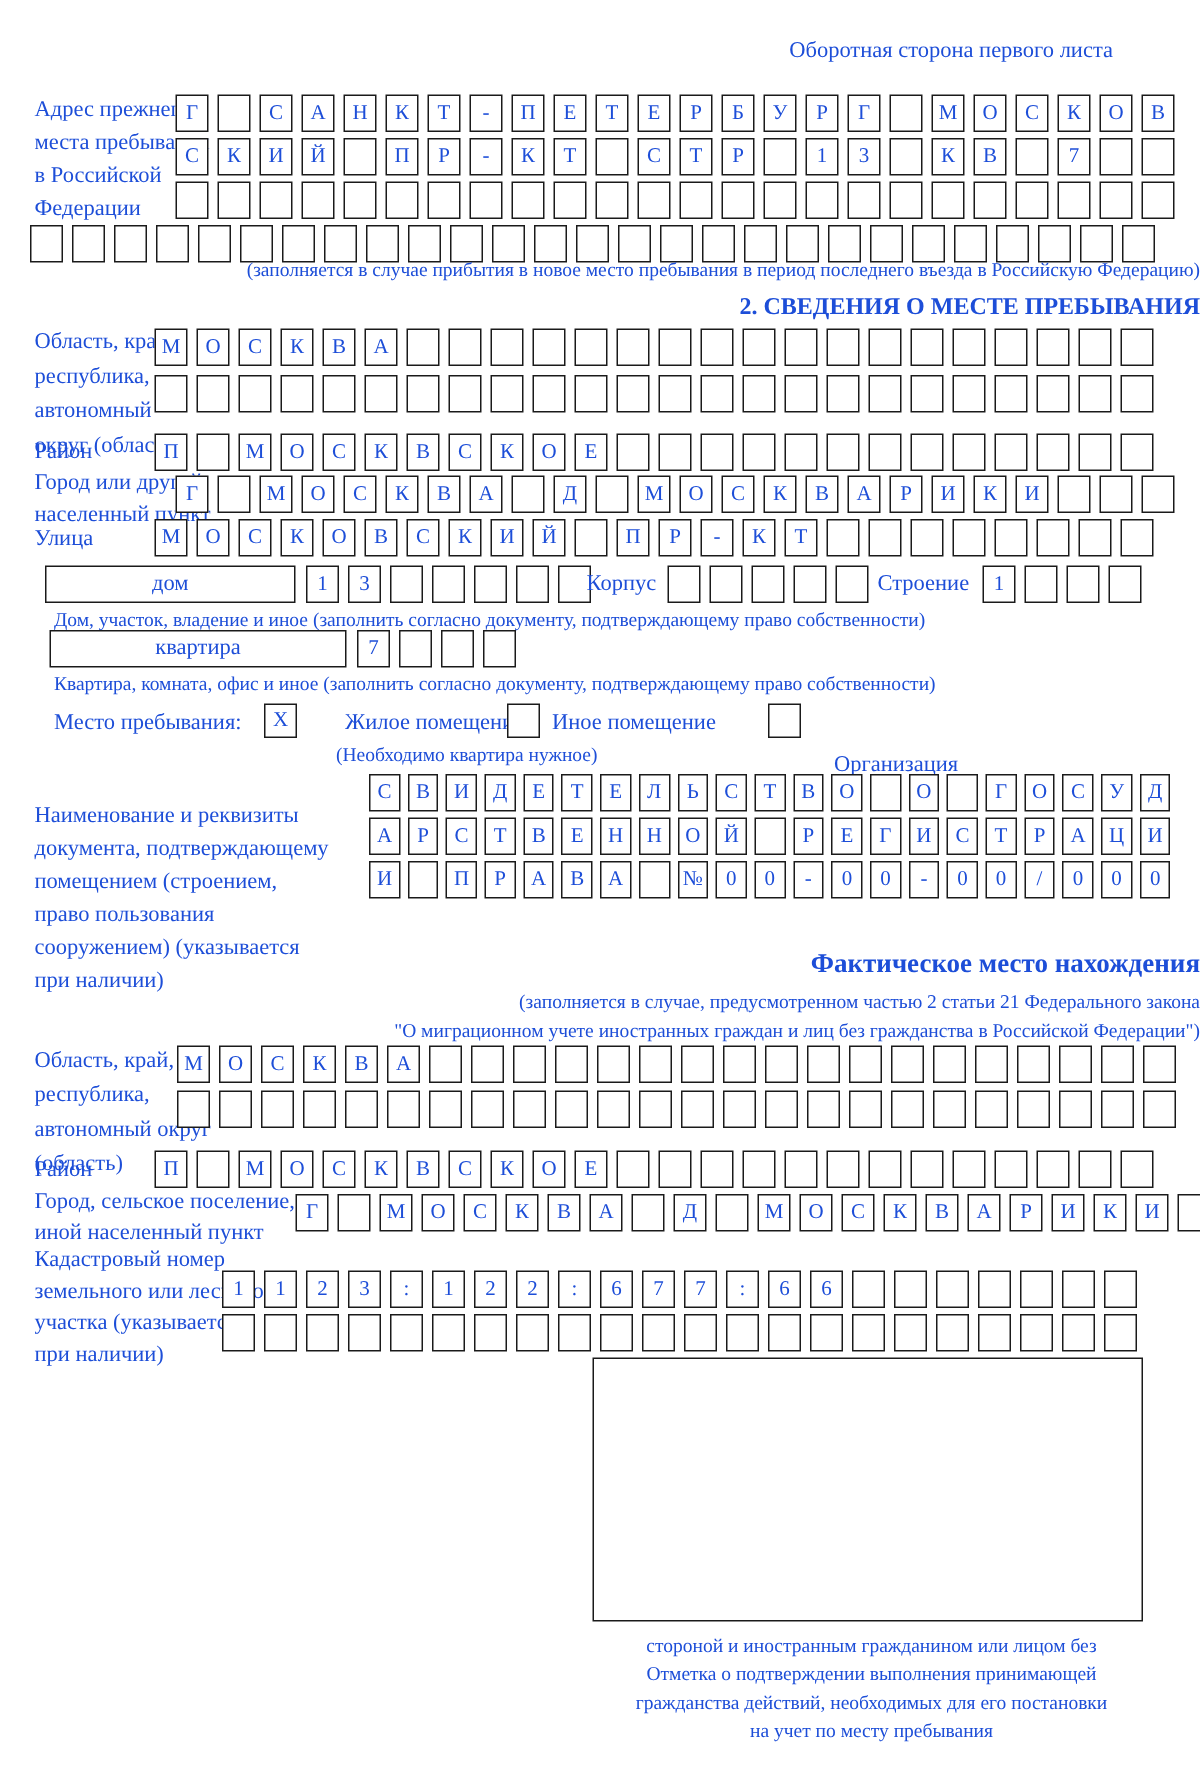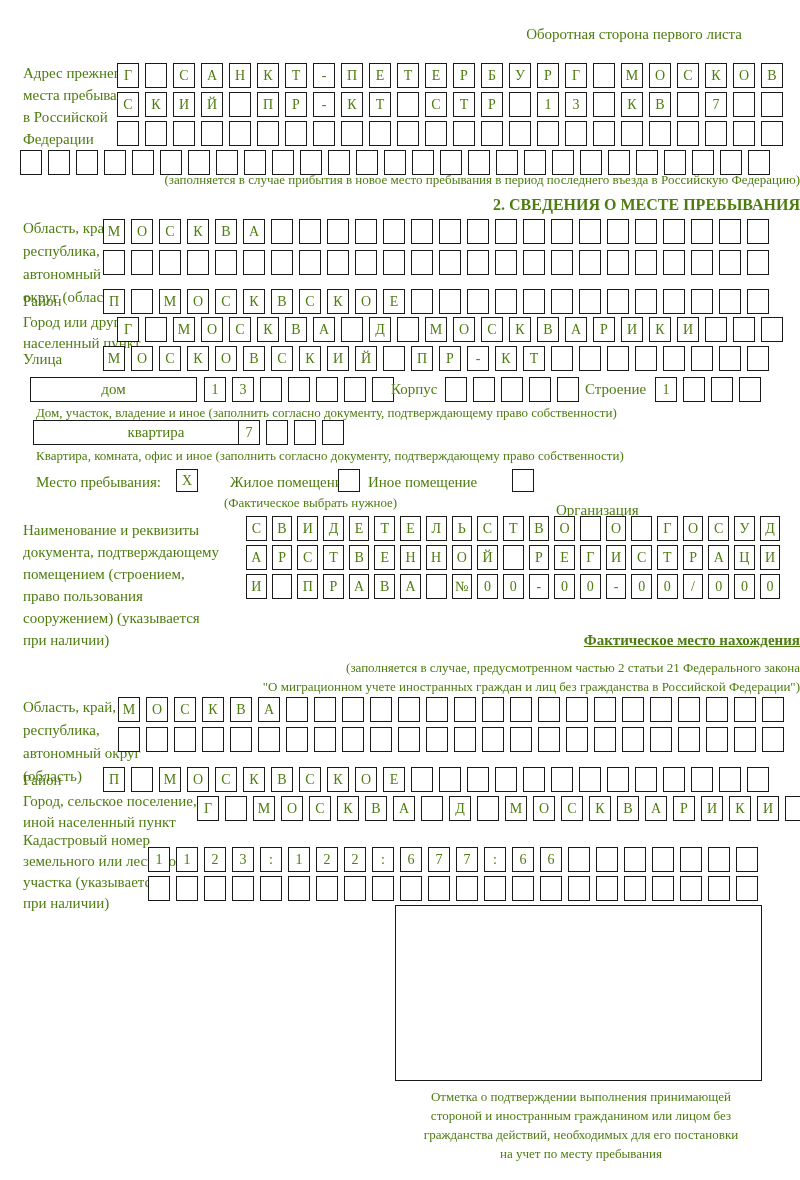--- a/index.html
+++ b/index.html
@@ -1,21 +1,21 @@
 <!DOCTYPE html>
 <html><head>
 <meta charset="utf-8">
 <style>
   html,body{margin:0;padding:0;background:#fff;}
   #page{
     position:relative;
     width:800px;height:1180px;
     background:#ffffff;
     font-family:"Liberation Serif","DejaVu Serif",serif;
-    color:#4d7c0f;
+    color:#1d4ed8;
     overflow:hidden;
   }
   .abs{position:absolute;}
   .lbl{font-size:15px;line-height:22px;}
   .small{font-size:13px;}
   .center{width:800px;left:0;text-align:right;}
   .bold{font-weight:bold;}
   .cellrow{display:flex;gap:6px;}
   .cellrow .cell{
     flex:0 0 auto;
@@ -334,39 +334,39 @@
     </div>
   <div class="abs lbl" style="left:585px;top:378px;">Строение</div>
   <div class="cellrow abs" style="left:655px;top:377px;">
       <span class="cell">1</span>
       <span class="cell"></span>
       <span class="cell"></span>
       <span class="cell"></span>
     </div>
   <div class="abs small" style="left:36px;top:405px;">Дом, участок, владение и иное (заполнить согласно документу, подтверждающему право собственности)</div>
 
-  <div class="typebox abs" style="left:33px;top:420px;width:196px;padding-left:24px;">квартира</div>
+  <div class="typebox abs" style="left:33px;top:420px;width:196px;">квартира</div>
   <div class="cellrow abs" style="left:238px;top:420px;">
       <span class="cell">7</span>
       <span class="cell"></span>
       <span class="cell"></span>
       <span class="cell"></span>
     </div>
   <div class="abs small" style="left:36px;top:448px;">Квартира, комната, офис и иное (заполнить согласно документу, подтверждающему право собственности)</div>
 
   <div class="abs lbl" style="left:36px;top:471px;">Место пребывания:</div>
   <div class="checkbox abs" style="left:176px;top:469px;">X</div>
   <div class="abs lbl" style="left:206px;top:471px;margin-left:24px;">Жилое помещение</div>
   <div class="checkbox abs" style="left:338px;top:469px;"></div>
   <div class="abs lbl" style="left:368px;top:471px;">Иное помещение</div>
   <div class="checkbox abs" style="left:512px;top:469px;"></div>
   <div class="abs lbl" style="left:556px;top:499px;">Организация</div>
-  <div class="abs small" style="left:224px;top:495px;">(Фактическое выбрать нужное)</div>
-
-  <div class="abs lbl" style="left:23px;top:519px;width:215px;">
+  <div class="abs small" style="left:224px;top:495px;">(Необходимо квартира нужное)</div>
+
+  <div class="abs lbl" style="left:23px;top:533px;width:215px;">
     <div>Наименование и реквизиты</div>
     <div>документа, подтверждающему</div>
     <div>помещением (строением,</div>
     <div>право пользования</div>
     <div>сооружением) (указывается</div>
     <div>при наличии)</div>
   </div>
   <div class="cellrow narrow abs" style="left:246px;top:516px;">
       <span class="cell">С</span>
       <span class="cell">В</span>
@@ -430,21 +430,21 @@
       <span class="cell">0</span>
       <span class="cell">-</span>
       <span class="cell">0</span>
       <span class="cell">0</span>
       <span class="cell">/</span>
       <span class="cell">0</span>
       <span class="cell">0</span>
       <span class="cell">0</span>
     </div>
 
-  <div class="abs bold center" style="top:632px;font-size:15px;text-decoration:underline;">Фактическое место нахождения</div>
+  <div class="abs bold center" style="top:632px;font-size:18px;">Фактическое место нахождения</div>
   <div class="abs small center notelines" style="top:658px;">
     <div>(заполняется в случае, предусмотренном частью 2 статьи 21 Федерального закона</div>
     <div>"О миграционном учете иностранных граждан и лиц без гражданства в Российской Федерации")</div>
   </div>
 
   <div class="abs lbl" style="left:23px;top:696px;line-height:23px;">
     <div>Область, край,</div>
     <div>республика,</div>
     <div>автономный округ</div>
     <div>(область)</div>
@@ -609,19 +609,19 @@
       <span class="cell"></span>
       <span class="cell"></span>
       <span class="cell"></span>
       <span class="cell"></span>
       <span class="cell"></span>
       <span class="cell"></span>
     </div>
 
   <div class="bigbox abs" style="left:395px;top:905px;width:365px;height:174px;"></div>
   <div class="abs small notelines" style="left:385px;top:1087px;width:392px;text-align:center;">
+    <div>стороной и иностранным гражданином или лицом без</div>
     <div>Отметка о подтверждении выполнения принимающей</div>
-    <div>стороной и иностранным гражданином или лицом без</div>
     <div>гражданства действий, необходимых для его постановки</div>
     <div>на учет по месту пребывания</div>
   </div>
 
 </div>
 
 </body></html>

